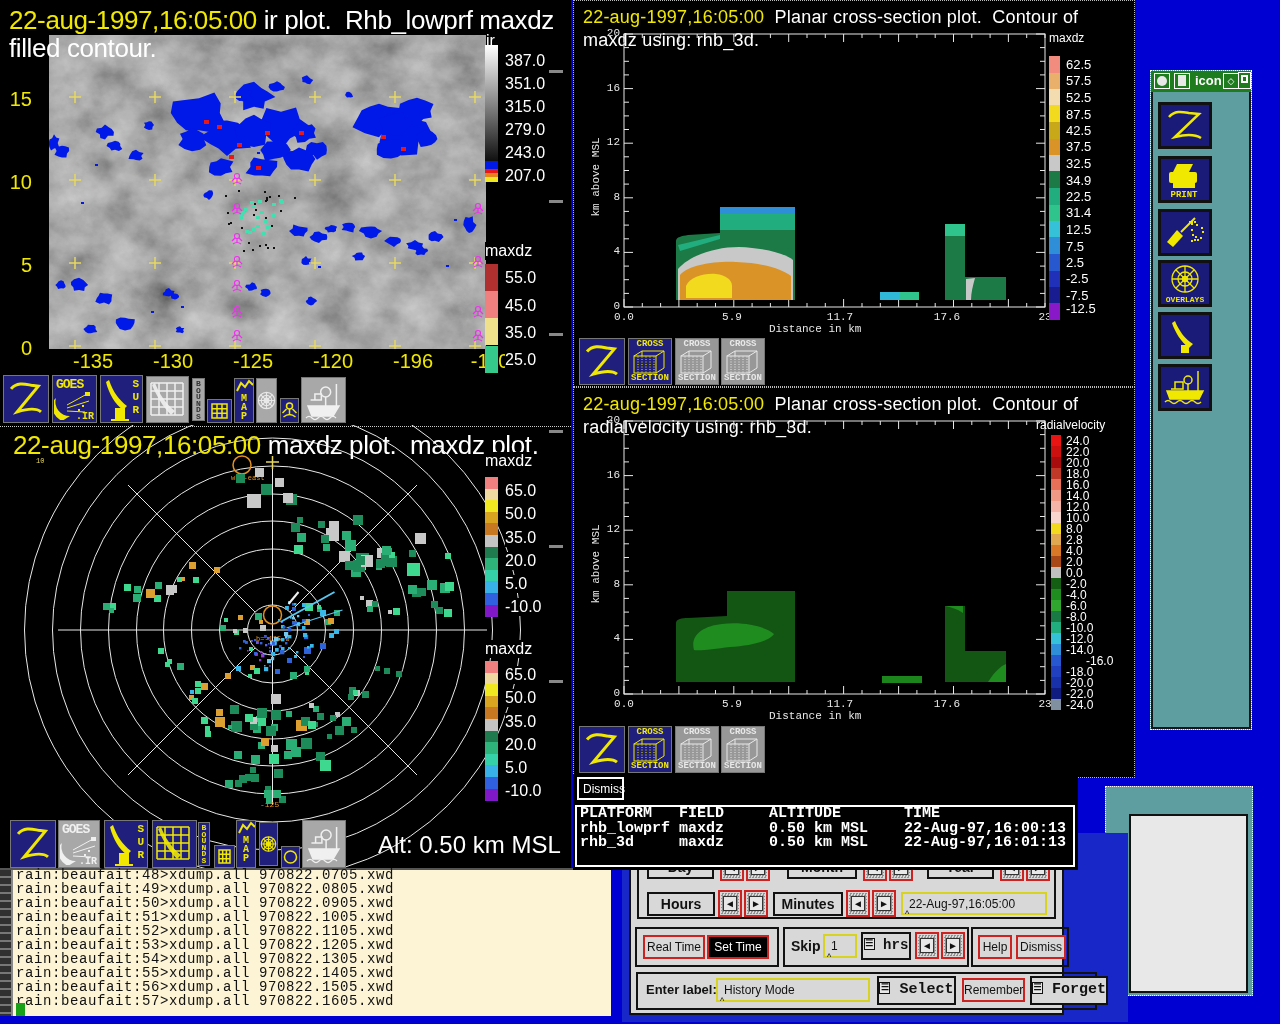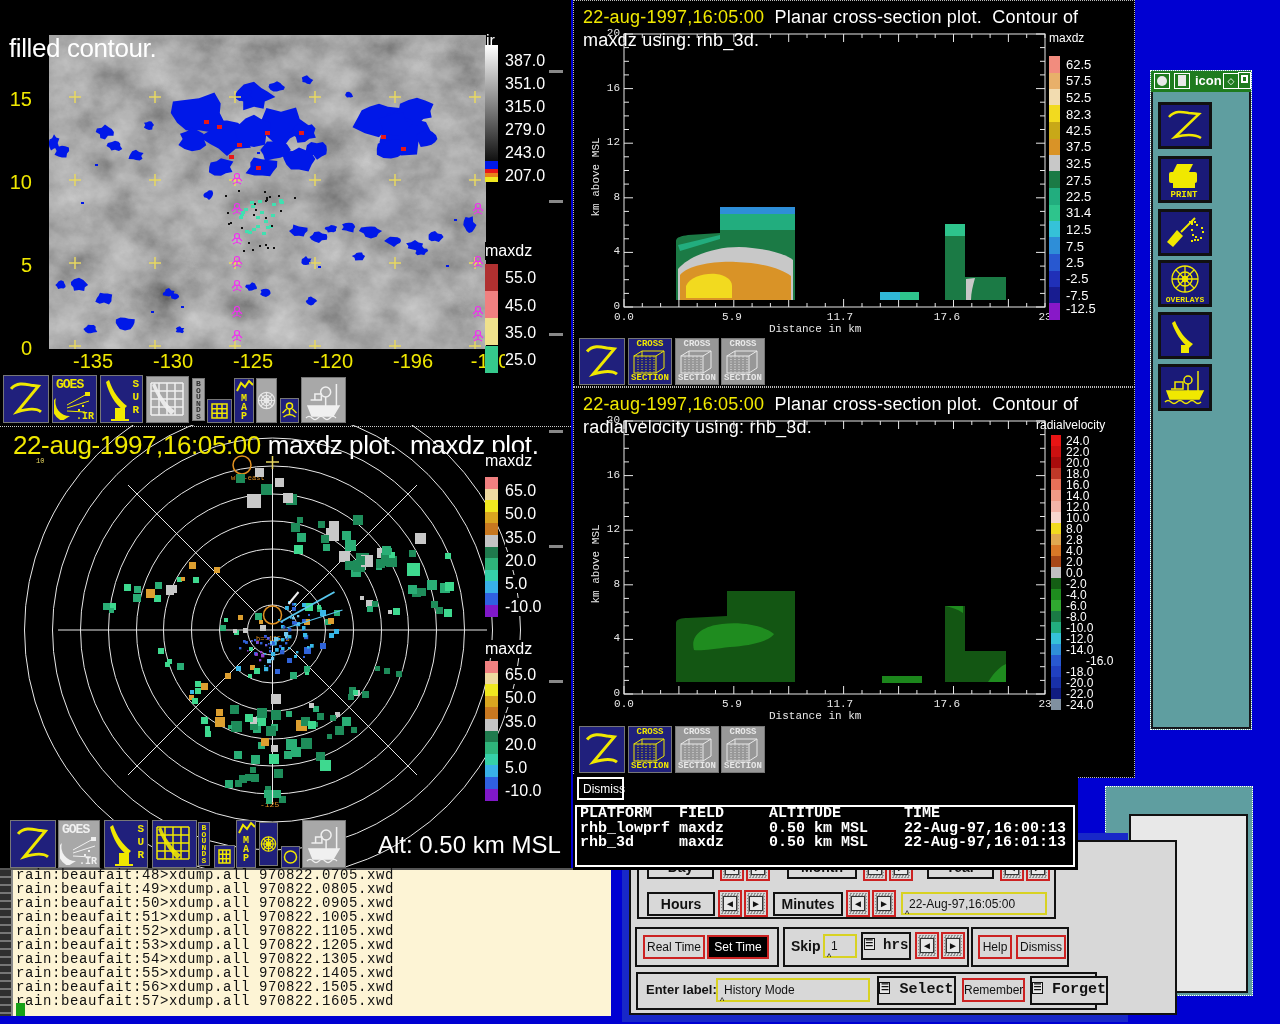--- a/index.html
+++ b/index.html
@@ -210,20 +210,21 @@
       </g>
 <g stroke="#f030f0" fill="none" stroke-width="1.2">
         <circle cx="429" cy="274" r="2.5"></circle>
         <path d="M429,277V281M425,282Q429,279 433,282M424,279L427,276M434,279L431,276"></path>
       </g>
 <g stroke="#f030f0" fill="none" stroke-width="1.2">
         <circle cx="429" cy="298" r="2.5"></circle>
         <path d="M429,301V305M425,306Q429,303 433,306M424,303L427,300M434,303L431,300"></path>
       </g>
 </svg>
+<div class="a t22" style="left:9px;top:5px"><span class="yel">22-aug-1997,16:05:00</span><span class="wht"> ir plot.  Rhb_lowprf maxdz</span></div>
 <div class="a t22 wht" style="left:9px;top:33px">filled contour.</div>
 <div class="a yel" style="left:2px;top:88px;width:30px;text-align:right;font-size:20px">15</div>
 <div class="a yel" style="left:2px;top:171px;width:30px;text-align:right;font-size:20px">10</div>
 <div class="a yel" style="left:2px;top:254px;width:30px;text-align:right;font-size:20px">5</div>
 <div class="a yel" style="left:2px;top:337px;width:30px;text-align:right;font-size:20px">0</div>
 <div class="a yel" style="left:58px;top:350px;width:70px;text-align:center;font-size:20px">-135</div>
 <div class="a yel" style="left:138px;top:350px;width:70px;text-align:center;font-size:20px">-130</div>
 <div class="a yel" style="left:218px;top:350px;width:70px;text-align:center;font-size:20px">-125</div>
 <div class="a yel" style="left:298px;top:350px;width:70px;text-align:center;font-size:20px">-120</div>
 <div class="a yel" style="left:378px;top:350px;width:70px;text-align:center;font-size:20px">-196</div>
@@ -834,25 +835,25 @@
 <div class="a" style="left:475px;top:204px;width:11px;height:17px;background:#2ec48c"></div>
 <div class="a" style="left:475px;top:220px;width:11px;height:17px;background:#35c2d8"></div>
 <div class="a" style="left:475px;top:236px;width:11px;height:17px;background:#2e8ed8"></div>
 <div class="a" style="left:475px;top:253px;width:11px;height:17px;background:#2858d0"></div>
 <div class="a" style="left:475px;top:270px;width:11px;height:17px;background:#2030b8"></div>
 <div class="a" style="left:475px;top:286px;width:11px;height:17px;background:#181c90"></div>
 <div class="a" style="left:475px;top:302px;width:11px;height:17px;background:#8818c8"></div>
 <div class="a cbs" style="left:492px;top:56px">62.5</div>
 <div class="a cbs" style="left:492px;top:72px">57.5</div>
 <div class="a cbs" style="left:492px;top:89px">52.5</div>
-<div class="a cbs" style="left:492px;top:106px">82.3</div>
+<div class="a cbs" style="left:492px;top:106px">87.5</div>
 <div class="a cbs" style="left:492px;top:122px">42.5</div>
 <div class="a cbs" style="left:492px;top:138px">37.5</div>
 <div class="a cbs" style="left:492px;top:155px">32.5</div>
-<div class="a cbs" style="left:492px;top:172px">27.5</div>
+<div class="a cbs" style="left:492px;top:172px">34.9</div>
 <div class="a cbs" style="left:492px;top:188px">22.5</div>
 <div class="a cbs" style="left:492px;top:204px">31.4</div>
 <div class="a cbs" style="left:492px;top:221px">12.5</div>
 <div class="a cbs" style="left:492px;top:238px">7.5</div>
 <div class="a cbs" style="left:492px;top:254px">2.5</div>
 <div class="a cbs" style="left:492px;top:270px">-2.5</div>
 <div class="a cbs" style="left:492px;top:287px">-7.5</div>
 <div class="a cbs" style="left:492px;top:300px">-12.5</div>
 <div class="a navybtn" style="left:5px;top:337px;width:46px;height:47px"><svg width="44" height="45">
         <g stroke="#f0e800" fill="none" stroke-width="3">
@@ -1082,21 +1083,21 @@
 <div class="a" style="left:4px;top:2px;width:47px;height:23px;border:2px solid #fff;color:#fff;font-size:12px;padding:3px 0 0 4px">Dismiss</div>
 <div class="a" style="left:2px;top:30px;width:500px;height:62px;border:2px solid #fff"></div>
 <pre class="a mono" style="left:7px;top:32px;margin:0;font-size:15px;font-weight:bold;color:#fff;line-height:14.5px">PLATFORM   FIELD     ALTITUDE       TIME
 rhb_lowprf maxdz     0.50 km MSL    22-Aug-97,16:00:13
 rhb_3d     maxdz     0.50 km MSL    22-Aug-97,16:01:13</pre>
 </div>
 <div class="a" style="left:1105px;top:786px;width:148px;height:210px;background:#5f9ea0;border:1px dotted #fff;z-index:10">
 <div class="a" style="left:23px;top:27px;width:119px;height:179px;background:#e8e8e8;border:2px solid #111"></div>
 </div>
 <div class="a" style="left:622px;top:833px;width:506px;height:189px;background:#1828c8;z-index:20">
-<div class="a" style="left:7px;top:7px;width:548px;height:175px;background:#d8d8d8;border:2px solid #111">
+<div class="a" style="left:7px;top:7px;width:435px;height:175px;background:#d8d8d8;border:2px solid #111">
 <div class="a" style="left:6px;top:-1px;width:419px;height:78px;border:2px solid #111"></div>
 <div class="a" style="left:16px;top:14px;width:67px;height:23px;border:2px solid #111;background:#d8d8d8;color:#111;font-size:14px;font-weight:bold;text-align:center;line-height:19px;white-space:nowrap">Day</div>
 <div class="a" style="left:89px;top:12px;width:24px;height:27px;border:2px solid #cc2222;background:#d8d8d8;padding:1px">
         <div style="width:100%;height:100%;background:repeating-conic-gradient(#909090 0% 25%, #d8d8d8 0% 50%) 0 0/3px 3px;position:relative">
           <div style="position:absolute;left:2px;top:3px;right:2px;bottom:3px;background:#e8e8e8;border:1px solid #333;font-size:10px;text-align:center;line-height:13px;color:#111">◄</div>
         </div>
       </div>
 <div class="a" style="left:115px;top:12px;width:24px;height:27px;border:2px solid #cc2222;background:#d8d8d8;padding:1px">
         <div style="width:100%;height:100%;background:repeating-conic-gradient(#909090 0% 25%, #d8d8d8 0% 50%) 0 0/3px 3px;position:relative">
           <div style="position:absolute;left:2px;top:3px;right:2px;bottom:3px;background:#e8e8e8;border:1px solid #333;font-size:10px;text-align:center;line-height:13px;color:#111">►</div>

